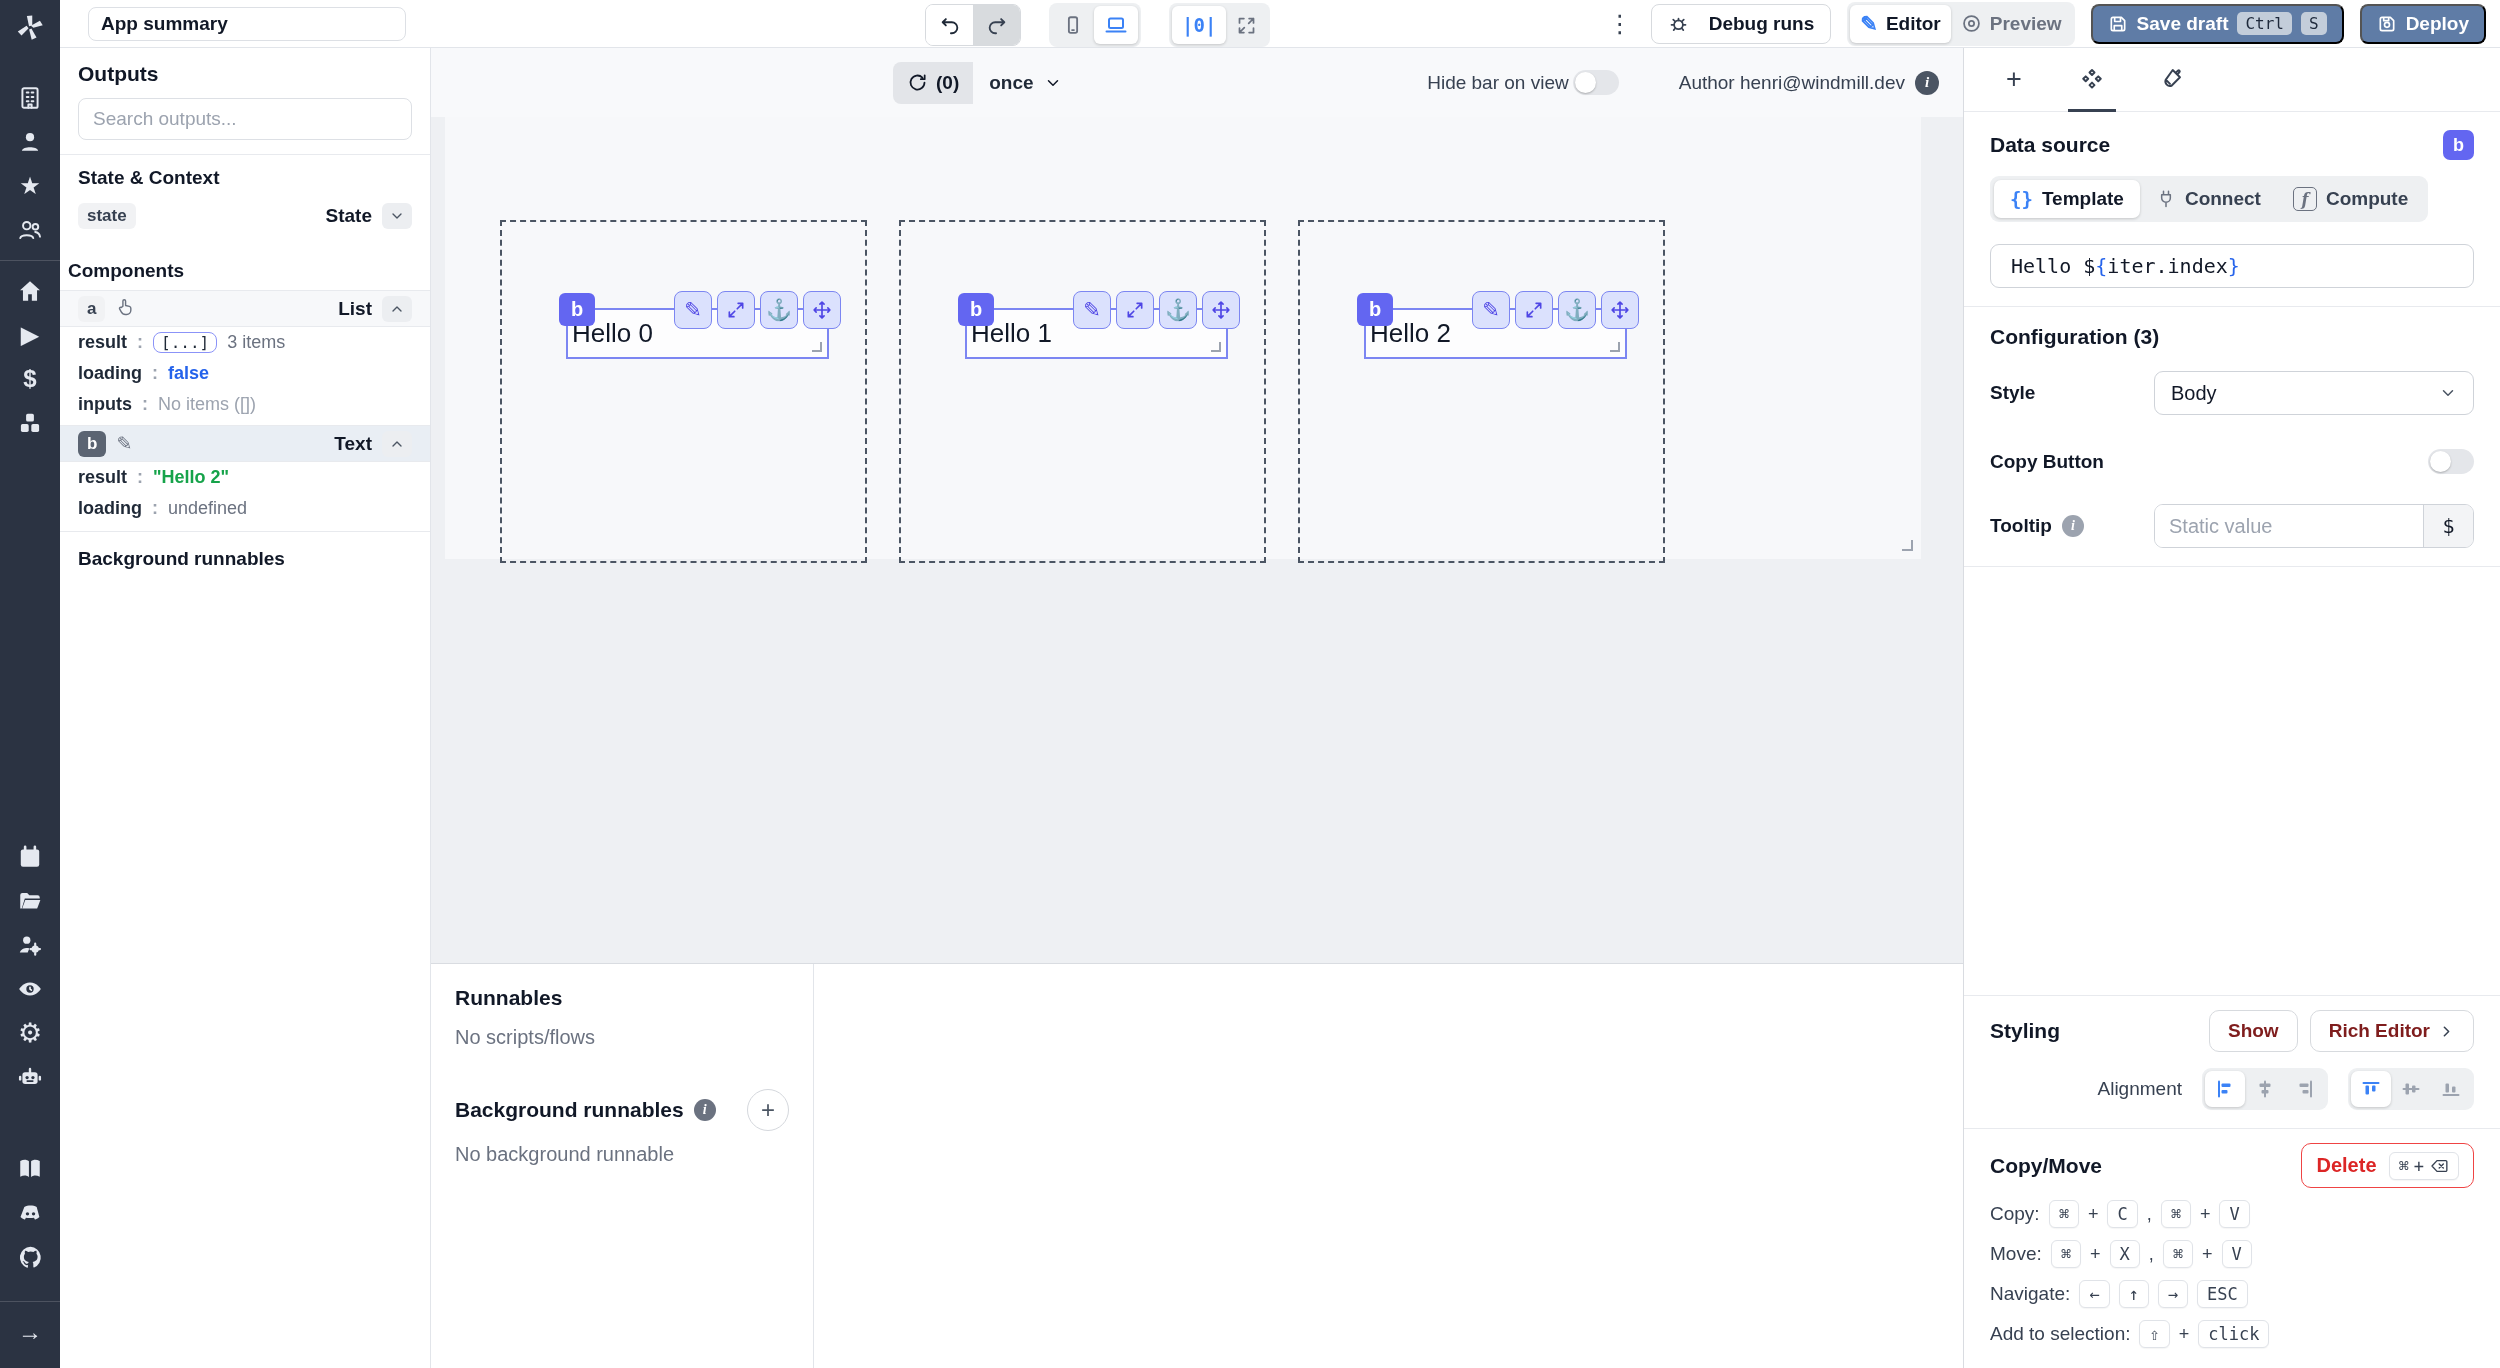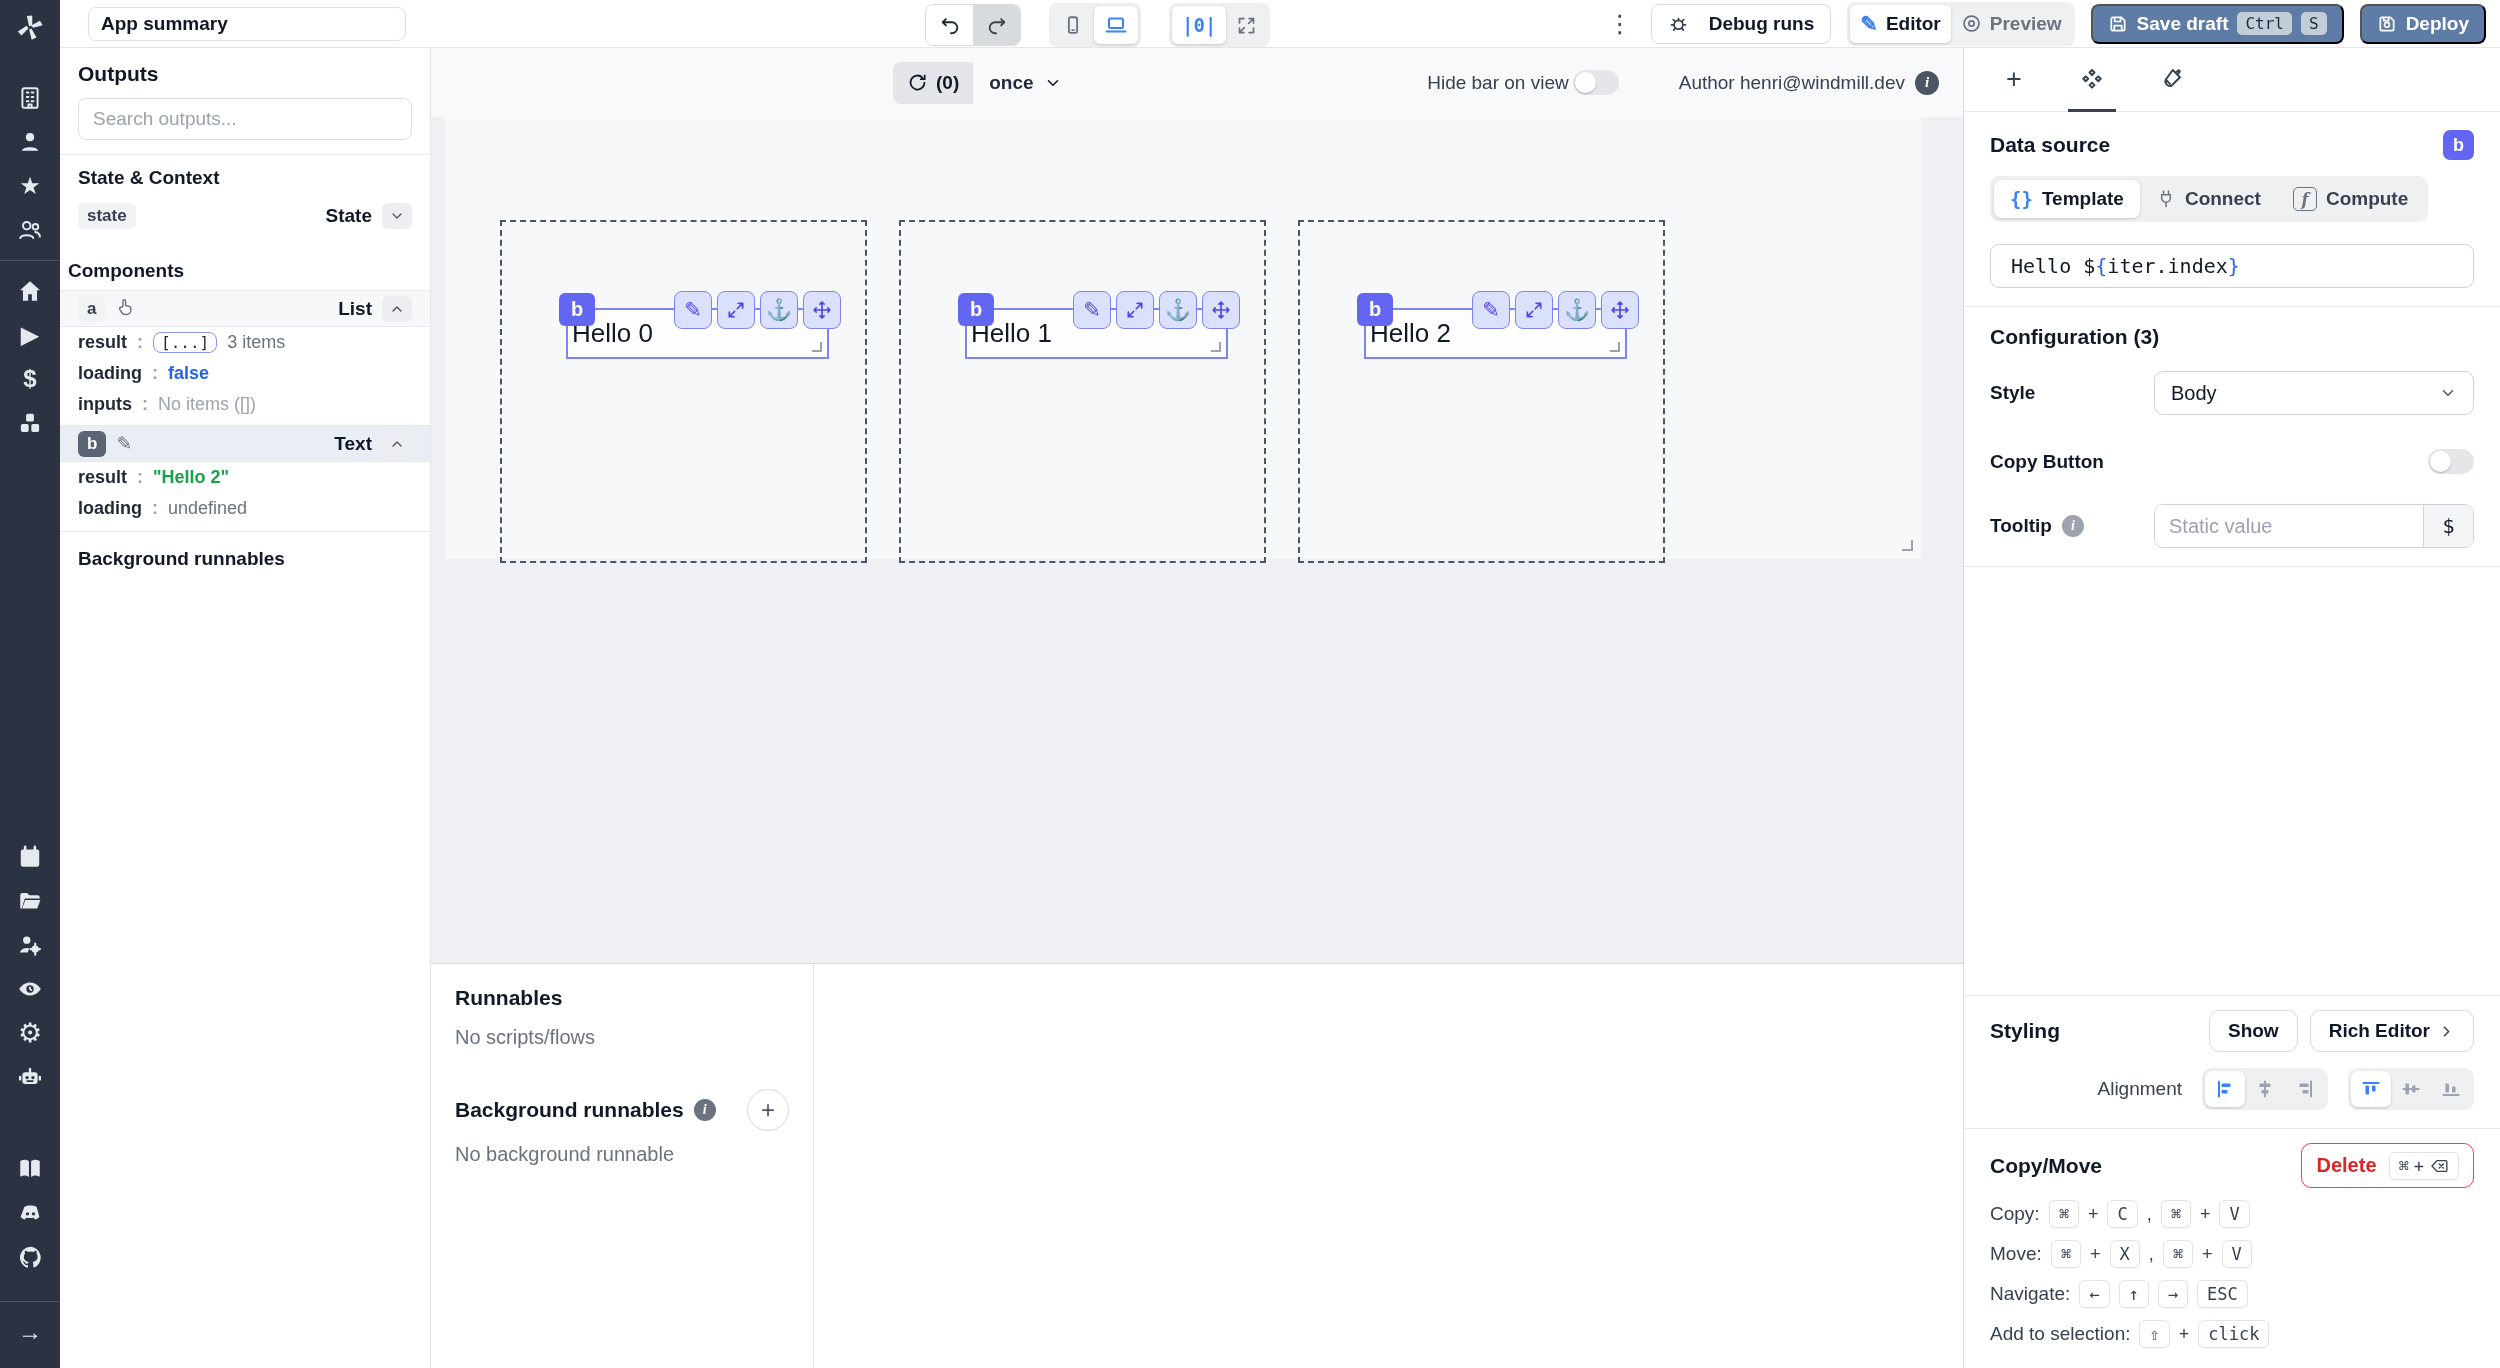--- a/index.html
+++ b/index.html
@@ -144,21 +144,21 @@
   .input-grp input { flex:1; border:0; outline:0; padding:0 14px; font-size:20px; color:#374151; min-width:0; }
   .input-grp input::placeholder { color:#9ca3af; }
   .dollar-btn { width:50px; background:#f3f4f6; border-left:1px solid #cfd3d9; display:flex; align-items:center;
     justify-content:center; font-size:20px; color:#111827; cursor:pointer; font-family:"DejaVu Sans Mono", monospace; }
   .info-dot.sm { width:22px; height:22px; background:#9ca3af; font-size:14px; }
 
   .panel-bottom { position:absolute; left:0; right:0; bottom:0; }
   .styling-sec { border-top:1px solid #e8eaee; padding:14px 26px 18px; }
   .styling-head { display:flex; align-items:center; }
   .btn-outline { height:42px; padding:0 18px; border:1px solid #d7dade; border-radius:10px; background:#fff;
-    font-size:19px; font-weight:700; color:#0f172a; display:flex; align-items:center; gap:8px; cursor:pointer; }
+    font-size:19px; font-weight:700; color:#7f1d1d; display:flex; align-items:center; gap:8px; cursor:pointer; }
   .align-row { display:flex; align-items:center; justify-content:flex-end; gap:20px; margin-top:16px; }
   .align-label { font-size:19px; color:#374151; }
   .mini-seg { display:flex; background:#eef0f2; border-radius:9px; padding:3px; }
   .mini-seg .mchip { width:40px; height:36px; border-radius:7px; display:flex; align-items:center; justify-content:center; cursor:pointer; }
   .mini-seg .mchip.on { background:#fff; box-shadow:0 1px 3px rgba(0,0,0,.18); }
   .mini-seg svg { stroke:#9ca3af; stroke-width:2; fill:none; stroke-linecap:round; }
   .mini-seg .on svg { stroke:#3b82f6; }
   .mini-seg .on svg .f { fill:#3b82f6; stroke:none; }
   .mini-seg svg .f { fill:#9ca3af; stroke:none; }
   .cm-sec { border-top:1px solid #e8eaee; padding:14px 26px 20px; }

